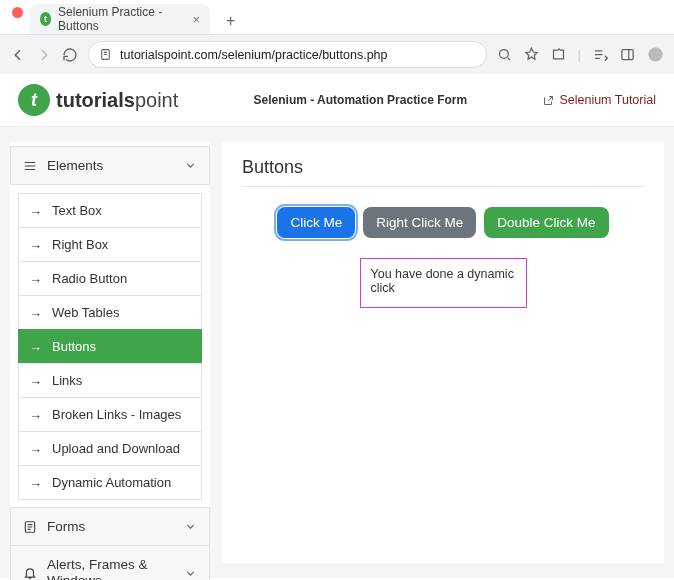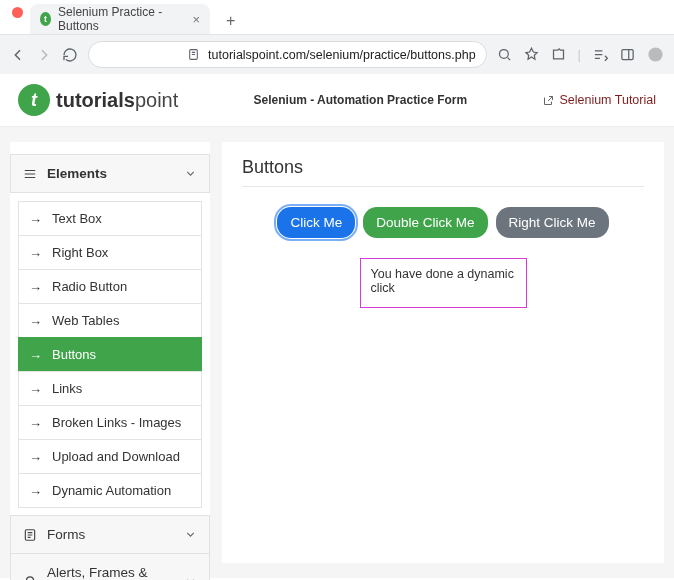--- a/index.html
+++ b/index.html
@@ -8,46 +8,46 @@
   .win-controls { display:flex; gap:7px; padding:7px 10px 0 12px; align-items:center; }
   .dot { width:11px; height:11px; border-radius:50%; }
   .dot.red{background:#ff5f57;} .dot.yellow{background:#febc2e;} .dot.green{background:#28c840;}
   .tabstrip { display:flex; align-items:flex-end; height:34px; background:#fff; padding-left:30px; margin-top:-18px;}
   .tab { display:flex; align-items:center; gap:7px; height:30px; background:#f1f3f4; border-radius:8px 8px 0 0; padding:0 10px; font-size:12px; color:#444; max-width:180px;}
   .tab .favicon { width:14px; height:14px; background:#3fa44a; border-radius:50%; display:flex; align-items:center; justify-content:center; color:#fff; font-size:9px; font-weight:bold;}
   .tab .close { margin-left:10px; color:#777; font-size:13px;}
   .newtab { margin-left:10px; color:#666; font-size:16px; padding:4px 6px;}
   .toolbar { display:flex; align-items:center; gap:10px; padding:6px 10px; background:#f1f3f4; border-top:1px solid #e3e3e3;}
   .tb-btn { color:#5f6368; display:flex; }
-  .addr { flex:1; display:flex; align-items:center; background:#fff; border:1px solid #dcdcdc; border-radius:14px; height:27px; padding:12px 10px; color:#5f6368; font-size:12.5px; gap:8px;justify-content:flex-end;}
+  .addr { flex:1; display:flex; align-items:center; background:#fff; border:1px solid #dcdcdc; border-radius:14px; height:27px; padding:12px 10px; color:#5f6368; font-size:12.5px; gap:8px;}
   .addr .url { color:#202124; }
   .tb-icons-right { display:flex; align-items:center; gap:12px; color:#5f6368; }
   
   .site-header { display:flex; align-items:center; justify-content:space-between; padding:10px 18px; border-bottom:1px solid #eee; background:#fff;}
   .logo { display:flex; align-items:center; gap:6px; font-size:20px; color:#444;}
   .logo-badge { width:32px; height:32px; background:#3fa44a; border-radius:50%; display:flex; align-items:center; justify-content:center; color:#fff; font-weight:bold; font-size:18px; font-style:italic;}
   .logo b { font-weight:700; color:#333;}
   .page-title-hdr { font-size:12px; font-weight:600; color:#333;}
   .tutorial-link { font-size:12.5px; color:#7f1d1d; display:flex; gap:5px; align-items:flex-end;}
   
   .content-wrap { background:#f5f5f5; padding:15px 10px; display:flex; gap:12px; height:calc(580px - 34px - 40px - 55px); }
   .sidebar { width:200px; background:#fff; display:flex; flex-direction:column;}
   .side-section-head { display:flex; align-items:center; justify-content:space-between; padding:11px 12px; background:#f7f7f7; border:1px solid #e2e2e2; margin:-1px 0 0 0; cursor:pointer;}
-  .side-section-head:first-child{ border-top:1px solid #e2e2e2; margin-top:12px;font-weight:bold;}
+  .side-section-head:first-child{ border-top:1px solid #e2e2e2; margin-top:4px;}
   .side-section-head .left { display:flex; align-items:center; gap:10px; font-size:13.5px; color:#333;}
   .side-items { padding:8px; display:flex; flex-direction:column; gap:0; }
   .side-item { display:flex; align-items:center; gap:10px; padding:9px 10px; border:1px solid #e3e3e3; margin-top:-1px; background:#fff; font-size:13px; color:#333; cursor:pointer;}
   .side-item:first-child{margin-top:0;}
   .side-item.active { background:#3fa44a; color:#fff; border-color:#3fa44a;}
   .side-item .arrow { font-size:13px; }
   .main { flex:1; background:#fff; padding:15px 20px 20px 20px;}
   .main h1 { font-size:18px; font-weight:500; color:#333; margin-bottom:8px;}
   .hr { height:1px; background:#e6e6e6; margin-bottom:20px;}
   .btn-row { display:flex; gap:8px; justify-content:center;}
-  .btn { padding:8px 13px; border-radius:14px; font-size:13.5px; color:#fff; border:none; cursor:pointer;}
+  .btn { padding:8px 13px; border-radius:8px; font-size:13.5px; color:#fff; border:none; cursor:pointer;}
   .btn.blue { background:#1a73e8; outline:2px solid #7aaef5; outline-offset:1px;}
   .btn.grey { background:#6c757d;}
   .btn.green { background:#3fa44a;}
   .result-box { margin:20px auto 0 auto; width:167px; min-height:50px; border:1.5px solid #d63bd6; padding:8px 10px; font-size:12.5px; color:#333; }
   svg { display:block; }
 </style>
 </head>
 <body>
 
 <div class="win-controls">
@@ -202,20 +202,20 @@
           <path d="M6 9l6 6 6-6"></path>
         </svg>
     </div>
   </div>
 
   <div class="main">
     <h1>Buttons</h1>
     <div class="hr"></div>
     <div class="btn-row">
       <button class="btn blue">Click Me</button>
+      <button class="btn grey">Right Click Me</button>
       <button class="btn green">Double Click Me</button>
-      <button class="btn grey">Right Click Me</button>
     </div>
     <div class="result-box">
       <span>You have done a dynamic click</span>
     </div>
   </div>
 </div>
 
 </body></html>

